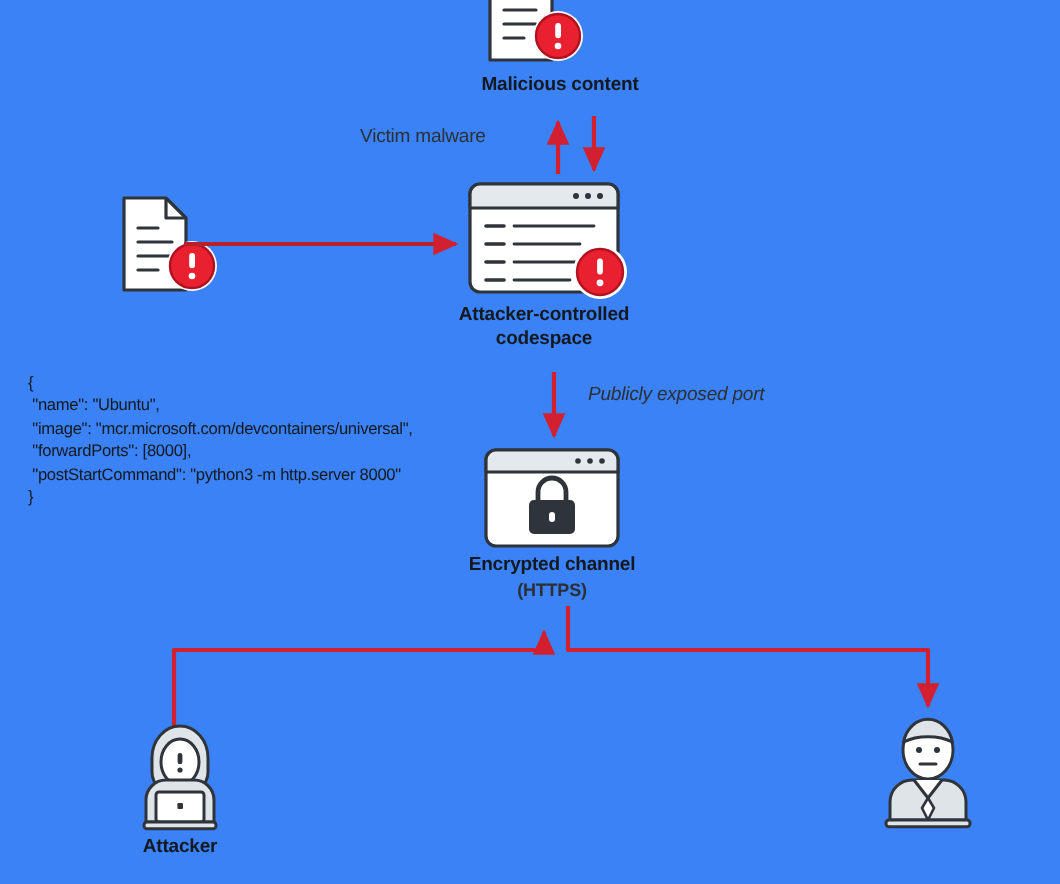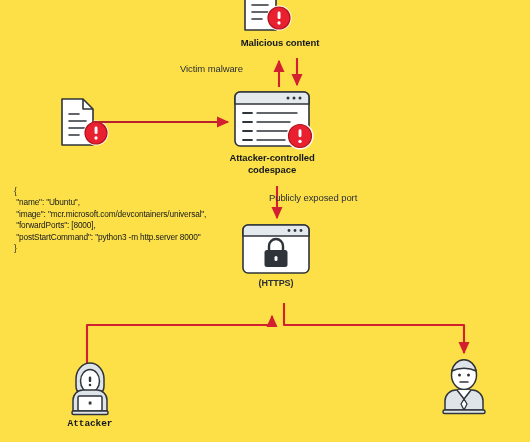--- a/index.html
+++ b/index.html
@@ -4,21 +4,21 @@
 <style>
   html, body {
     margin: 0;
     padding: 0;
     background: #ffffff;
   }
   #diagram {
     position: relative;
     width: 530px;
     height: 442px;
-    background: #fde047;
+    background: #3b82f6;
     font-family: "Liberation Sans", sans-serif;
     overflow: hidden;
   }
   .svg-layer {
     position: absolute;
     left: 0;
     top: 0;
     width: 530px;
     height: 442px;
   }
@@ -200,30 +200,31 @@
 
   <div class="edge-label" style="left:180px; top:63px;">Victim malware</div>
 
 
 
   <div class="node-label" style="left:212px; top:152px; width:120px;">
     <div>Attacker-controlled</div>
     <div>codespace</div>
   </div>
 
-  <div class="edge-label" style="left:269px; top:192px;">Publicly exposed port</div>
+  <div class="edge-label" style="left:294px; top:192px;font-style:italic;">Publicly exposed port</div>
 
   <div class="code-block">{
  "name": "Ubuntu",
  "image": "mcr.microsoft.com/devcontainers/universal",
  "forwardPorts": [8000],
  "postStartCommand": "python3 -m http.server 8000"
 }</div>
 
 
   <div class="node-label" style="left:216px; top:277px; width:120px;">
+    <div>Encrypted channel</div>
     <div class="sub-label">(HTTPS)</div>
   </div>
 
-  <div class="node-label" style="left:40px; top:418px; width:100px;font-family:Liberation Mono, monospace;">Attacker</div>
+  <div class="node-label" style="left:40px; top:418px; width:100px;">Attacker</div>
 
 
 </div>
 
 </body></html>

